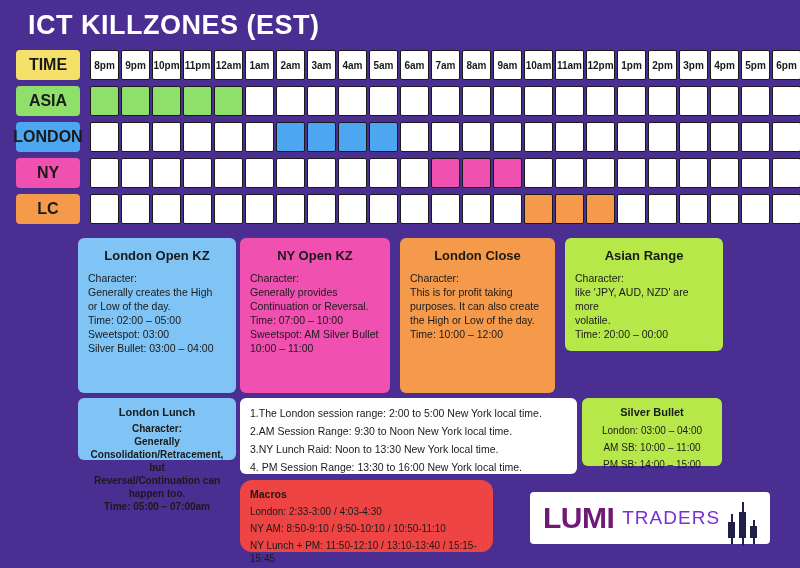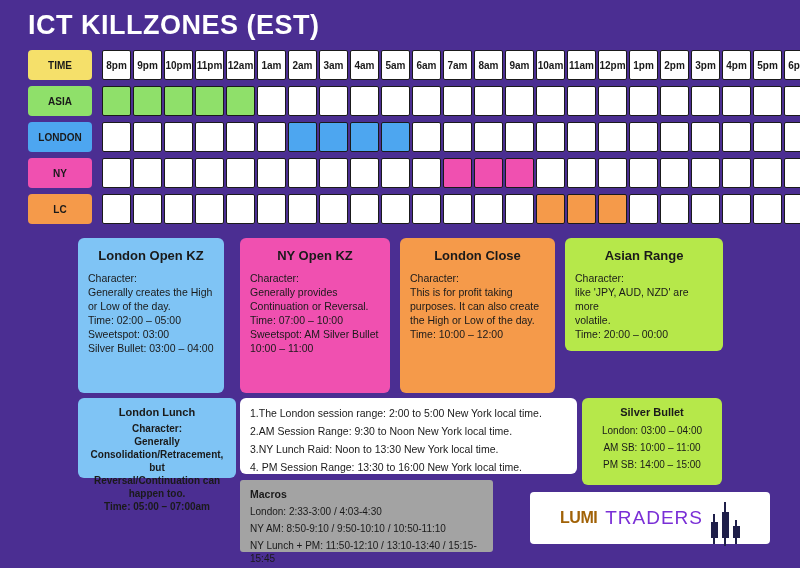--- a/index.html
+++ b/index.html
@@ -15,23 +15,22 @@
     font-size:27px;font-weight:bold;color:#ffffff;
     letter-spacing:0.5px;
   }
 
   
   .grid{position:absolute;left:16px;top:50px;}
   .row{display:flex;align-items:center;margin-bottom:6px;}
   .rowlabel{
     width:64px;height:30px;border-radius:4px;
     display:flex;align-items:center;justify-content:center;
-    font-size:10px;font-weight:bold;color:#1a1a1a;
+    font-size:16px;font-weight:bold;color:#1a1a1a;
     margin-right:10px;
-    margin-left:12px;
   }
   .cells{display:flex;}
   .cell{
     width:29px;height:30px;border:1px solid #1a1a1a;
     margin-right:2px;border-radius:2px;background:#ffffff;
     box-sizing:border-box;
     display:flex;align-items:center;justify-content:center;
     font-size:10px;font-weight:bold;color:#1a1a1a;
   }
   .hdr{background:#ffffff;}
@@ -60,33 +59,33 @@
   .bluecard p{margin:0;font-size:10px;line-height:13px;font-weight:bold;}
 
   .greencard{
     position:absolute;background:#b6e84a;border-radius:6px;
     padding:8px 10px;box-sizing:border-box;text-align:center;color:#1a1a1a;
   }
   .greencard .t{font-size:11px;font-weight:bold;margin-bottom:6px;}
   .greencard p{margin:0 0 4px 0;font-size:10px;line-height:13px;}
 
   .macros{
-    position:absolute;background:#a3a3a3;border-radius:3px;
+    position:absolute;background:#ef4444;border-radius:12px;
     padding:8px 10px;box-sizing:border-box;color:#1a1a1a;
   }
   .macros .t{font-size:10.5px;font-weight:bold;margin-bottom:5px;}
   .macros p{margin:0 0 4px 0;font-size:10px;line-height:13px;}
 
   
   .logo{
     position:absolute;background:#ffffff;border-radius:4px;
     display:flex;align-items:center;justify-content:center;
     gap:8px;
   }
-  .logo .lumi{font-size:16px;font-weight:bold;color:#a16207;letter-spacing:-0.5px;}
+  .logo .lumi{font-size:30px;font-weight:bold;color:#701a75;letter-spacing:-0.5px;}
   .logo .traders{font-size:19px;color:#7a2fd6;letter-spacing:1px;}
   .candles{display:flex;align-items:flex-end;gap:4px;height:40px;}
   .cd{position:relative;width:7px;background:#1f1f4a;}
   .wick{position:absolute;left:50%;width:2px;background:#1f1f4a;transform:translateX(-50%);}
 </style>
 </head>
 <body>
 
 <div class="title">ICT KILLZONES (EST)</div>
 
@@ -227,21 +226,21 @@
         <div class="cell"></div>
         <div class="cell"></div>
         <div class="cell"></div>
         <div class="cell"></div>
         <div class="cell"></div>
       </div>
     </div>
   </div>
 
 <div id="cards-root">
-    <div class="card" style="left: 78px; top: 238px; width: 146px; height: 155px; background: rgb(127, 196, 245);">
+    <div class="card" style="left: 78px; top: 238px; width: 158px; height: 155px; background: rgb(127, 196, 245);">
       <h3>London Open KZ</h3>
       <p>Character:</p>
       <p>Generally creates the High</p>
       <p>or Low of the day.</p>
       <p>Time: 02:00 – 05:00</p>
       <p>Sweetspot: 03:00</p>
       <p>Silver Bullet: 03:00 – 04:00</p>
     </div>
     <div class="card" style="left: 240px; top: 238px; width: 150px; height: 155px; background: rgb(240, 80, 176);">
       <h3>NY Open KZ</h3>
@@ -262,42 +261,42 @@
     </div>
     <div class="card" style="left: 565px; top: 238px; width: 158px; height: 113px; background: rgb(182, 232, 74);">
       <h3>Asian Range</h3>
       <p>Character:</p>
       <p>like 'JPY, AUD, NZD' are more</p>
       <p>volatile.</p>
       <p>Time: 20:00 – 00:00</p>
     </div>
   </div>
 
-<div class="bluecard" style="left:78px;top:398px;width:158px;height:80px;">
+<div class="bluecard" style="left:78px;top:398px;width:158px;height:62px;">
   <div class="t">London Lunch</div>
   <div id="ll-lines">
       <p>Character:</p>
       <p>Generally</p>
       <p>Consolidation/Retracement, but</p>
       <p>Reversal/Continuation can</p>
       <p>happen too.</p>
       <p>Time: 05:00 – 07:00am</p>
     </div>
 </div>
 
 <div class="lbox" style="left:240px;top:398px;width:337px;height:76px;">
   <div id="sess-lines">
       <p>1.The London session range: 2:00 to 5:00 New York local time.</p>
       <p>2.AM Session Range: 9:30 to Noon New York local time.</p>
       <p>3.NY Lunch Raid: Noon to 13:30 New York local time.</p>
       <p>4. PM Session Range: 13:30 to 16:00 New York local time.</p>
     </div>
 </div>
 
-<div class="greencard" style="left:582px;top:398px;width:140px;height:87px;">
+<div class="greencard" style="left:582px;top:398px;width:140px;height:68px;">
   <div class="t">Silver Bullet</div>
   <div id="sb-lines">
       <p>London: 03:00 – 04:00</p>
       <p>AM SB: 10:00 – 11:00</p>
       <p>PM SB: 14:00 – 15:00</p>
     </div>
 </div>
 
 <div class="macros" style="left:240px;top:480px;width:253px;height:72px;">
   <div class="t">Macros</div>

